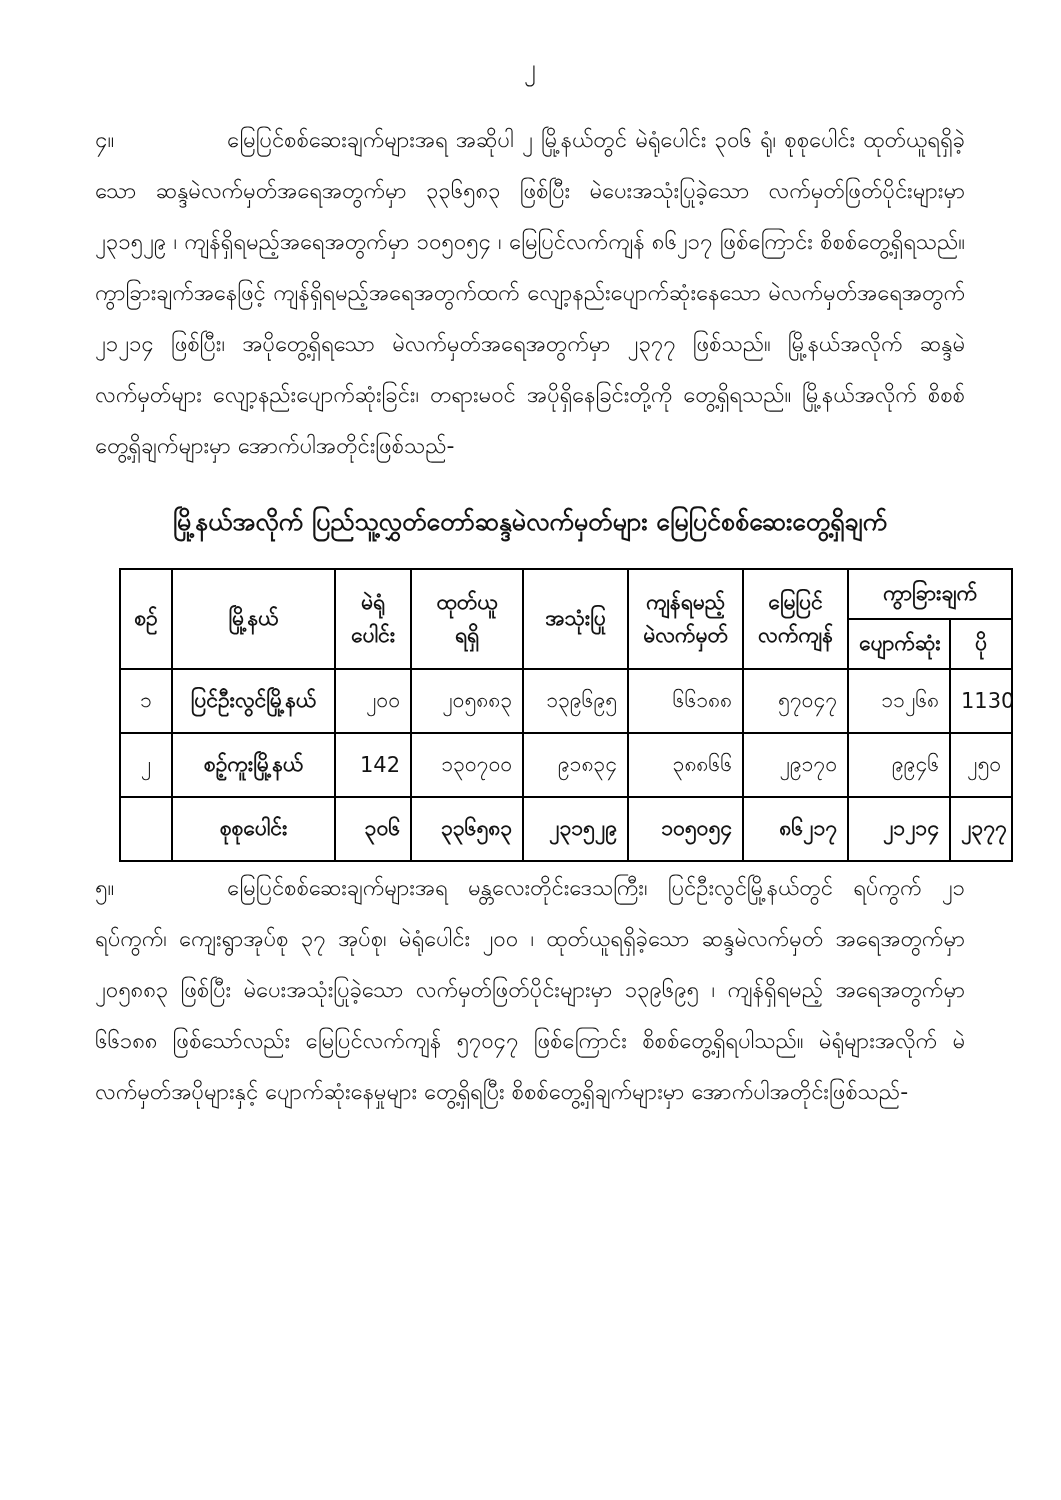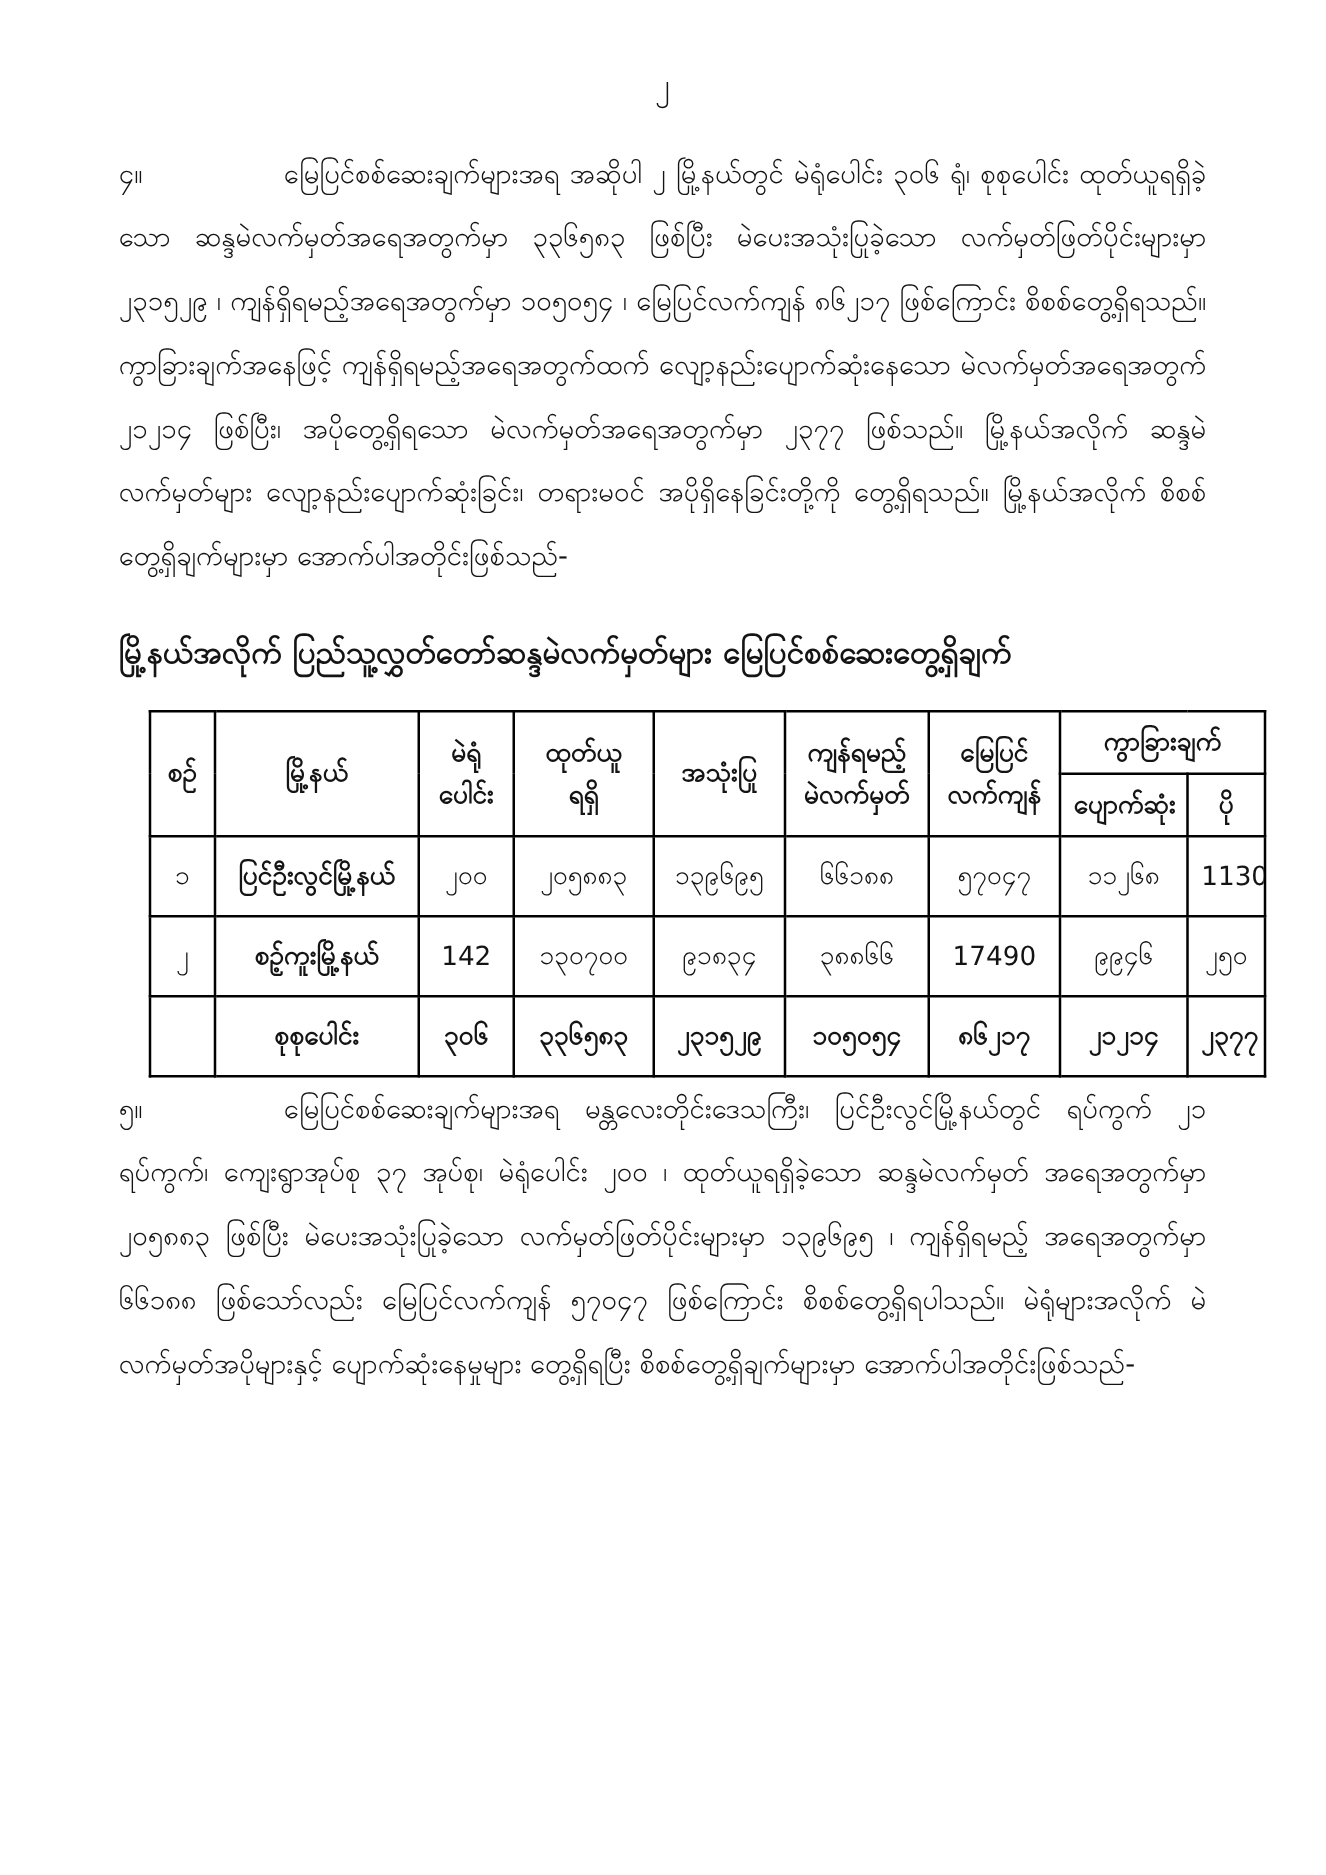--- a/index.html
+++ b/index.html
@@ -27,20 +27,21 @@
     margin:0 0 14px 0;
   }
   .para-marker{
     display:inline-block;
     width:132px;
     vertical-align:top;
   }
   .doc-heading{
     font-size:25px;
     font-weight:bold;
+    text-align:center;
     margin:34px 0 26px 0;
   }
   .table-wrap{
     margin-left:24px;
     width:892px;
   }
   table.results{
     border-collapse:collapse;
     width:892px;
     table-layout:fixed;
@@ -57,21 +58,21 @@
     text-align:center;
     white-space:pre-line;
     line-height:1.6;
     height:50px;
   }
   table.results td{
     height:64px;
   }
   td.c-no{text-align:center;}
   td.c-name{text-align:center;padding-left:8px;font-weight:bold;}
-  td.c-num{text-align:center;padding-right:14px;}
+  td.c-num{text-align:right;padding-right:14px;}
   tr.totals td{font-weight:bold;}
   tr.totals td.c-name{text-align:center;margin-top:48px;}
   
   col.w-no{width:52px;}
   col.w-name{width:163px;}
   col.w-st{width:76px;}
   col.w-issued{width:112px;}
   col.w-used{width:105px;}
   col.w-should{width:115px;}
   col.w-ground{width:105px;}
@@ -134,21 +135,21 @@
           <td class="c-num">၁၁၂၆၈</td>
           <td class="c-num">1130</td>
         </tr>
         <tr>
           <td class="c-no">၂</td>
           <td class="c-name">စဉ့်ကူးမြို့နယ်</td>
           <td class="c-num">142</td>
           <td class="c-num">၁၃၀၇၀၀</td>
           <td class="c-num">၉၁၈၃၄</td>
           <td class="c-num">၃၈၈၆၆</td>
-          <td class="c-num">17490</td>
+          <td class="c-num">၂၉၁၇၀</td>
           <td class="c-num">၉၉၄၆</td>
           <td class="c-num">၂၅၀</td>
         </tr>
         <tr class="totals">
           <td class="c-no"></td>
           <td class="c-name">စုစုပေါင်း</td>
           <td class="c-num">၃၀၆</td>
           <td class="c-num">၃၃၆၅၈၃</td>
           <td class="c-num">၂၃၁၅၂၉</td>
           <td class="c-num">၁၀၅၀၅၄</td>

